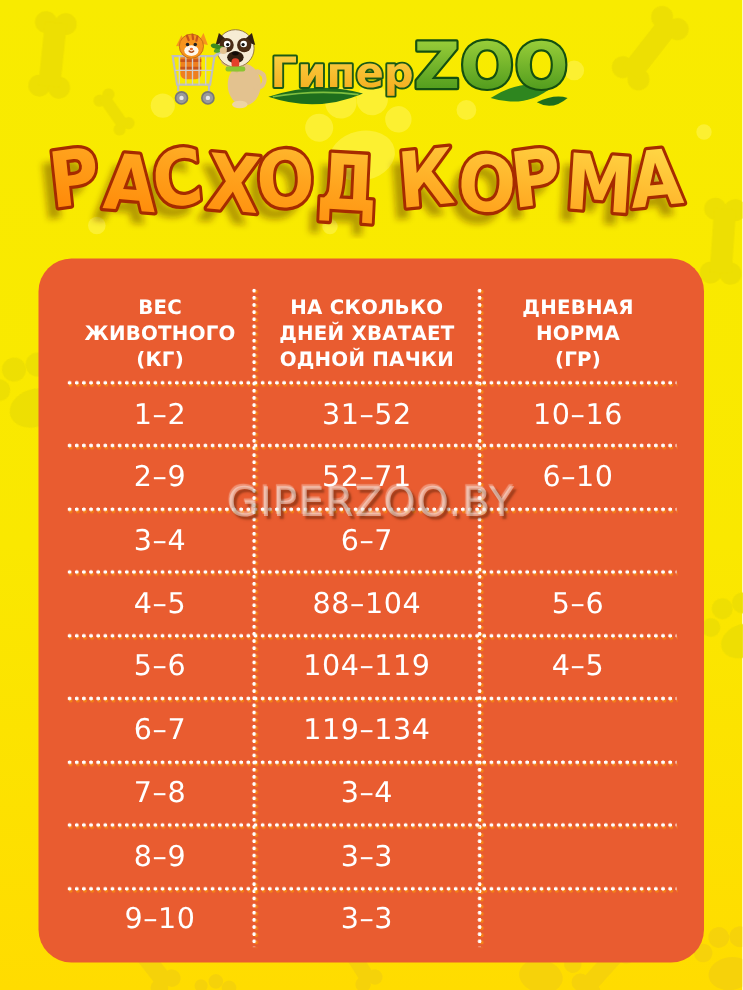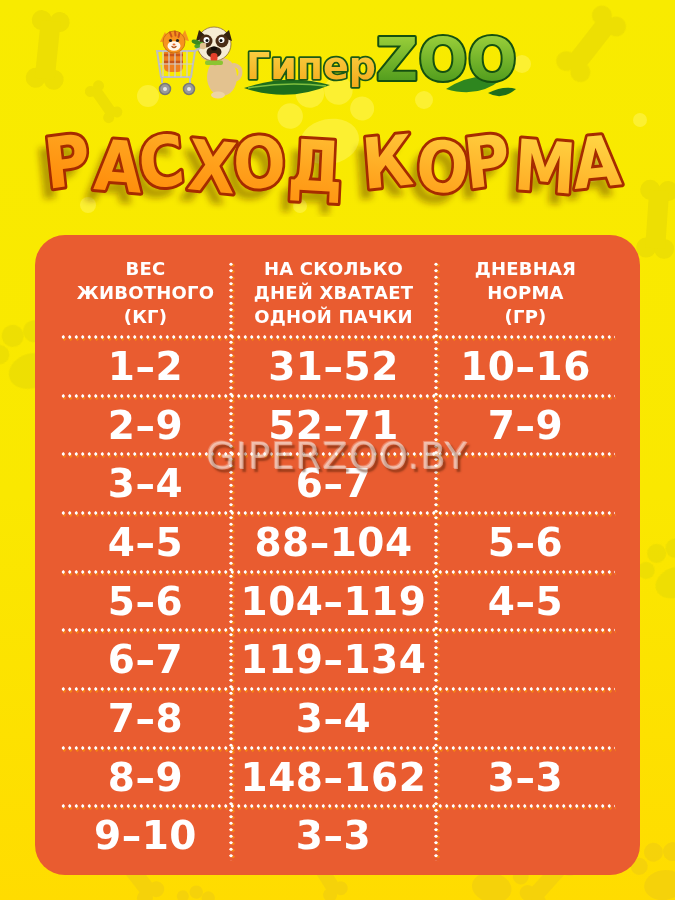--- a/index.html
+++ b/index.html
@@ -16,33 +16,33 @@
 
   
   .logo{display:flex;justify-content:center;padding-top:15px;height:100px;}
 
   
   .title-wrap{display:flex;justify-content:center;margin-top:-4px;height:106px;}
 
   
   .card{
     position:relative;margin:18px auto 0;width:605px;height:640px;
-    box-sizing:border-box;padding:16px 25px 12px;
+    box-sizing:border-box;padding:27px 25px 12px;
     background:#E95C30;border-radius:30px;color:#FFFFFF;
     display:flex;flex-direction:column;
   }
   .thead{
     display:grid;grid-template-columns:171px 205px 1fr;height:84px;
     align-items:center;text-align:center;font-weight:bold;font-size:18px;
     line-height:1.32;letter-spacing:.2px;white-space:pre-line;flex:none;
   }
   .rows{flex:1;display:flex;flex-direction:column;}
   .row{
     flex:1;display:grid;grid-template-columns:171px 205px 1fr;
-    align-items:center;text-align:center;font-weight:bold;font-size:39px;
+    align-items:center;text-align:center;font-weight:normal;font-size:26px;
     letter-spacing:.5px;
   }
   .hsep{
     flex:none;height:4px;
     background-image:radial-gradient(circle,#FFFFFF 1.5px,transparent 1.8px);
     background-size:6.5px 4px;background-repeat:repeat-x;background-position:0 50%;
     filter:drop-shadow(1.5px 2px 0 rgba(255,160,0,.55));
   }
   .vsep{
     position:absolute;top:26px;bottom:14px;width:4px;
@@ -232,21 +232,21 @@
       <div class="rows">
         <div class="row">
           <div class="td">1–2</div>
           <div class="td">31–52</div>
           <div class="td">10–16</div>
         </div>
         <div class="hsep"></div>
         <div class="row">
           <div class="td">2–9</div>
           <div class="td">52–71</div>
-          <div class="td">7–9</div>
+          <div class="td">6–10</div>
         </div>
         <div class="hsep"></div>
         <div class="row">
           <div class="td">3–4</div>
           <div class="td">6–7</div>
         </div>
         <div class="hsep"></div>
         <div class="row">
           <div class="td">4–5</div>
           <div class="td">88–104</div>
@@ -264,21 +264,20 @@
           <div class="td">119–134</div>
         </div>
         <div class="hsep"></div>
         <div class="row">
           <div class="td">7–8</div>
           <div class="td">3–4</div>
         </div>
         <div class="hsep"></div>
         <div class="row">
           <div class="td">8–9</div>
-          <div class="td">148–162</div>
           <div class="td">3–3</div>
         </div>
         <div class="hsep"></div>
         <div class="row">
           <div class="td">9–10</div>
           <div class="td">3–3</div>
         </div>
       </div>
 
       <div class="watermark">GIPERZOO.BY</div>

